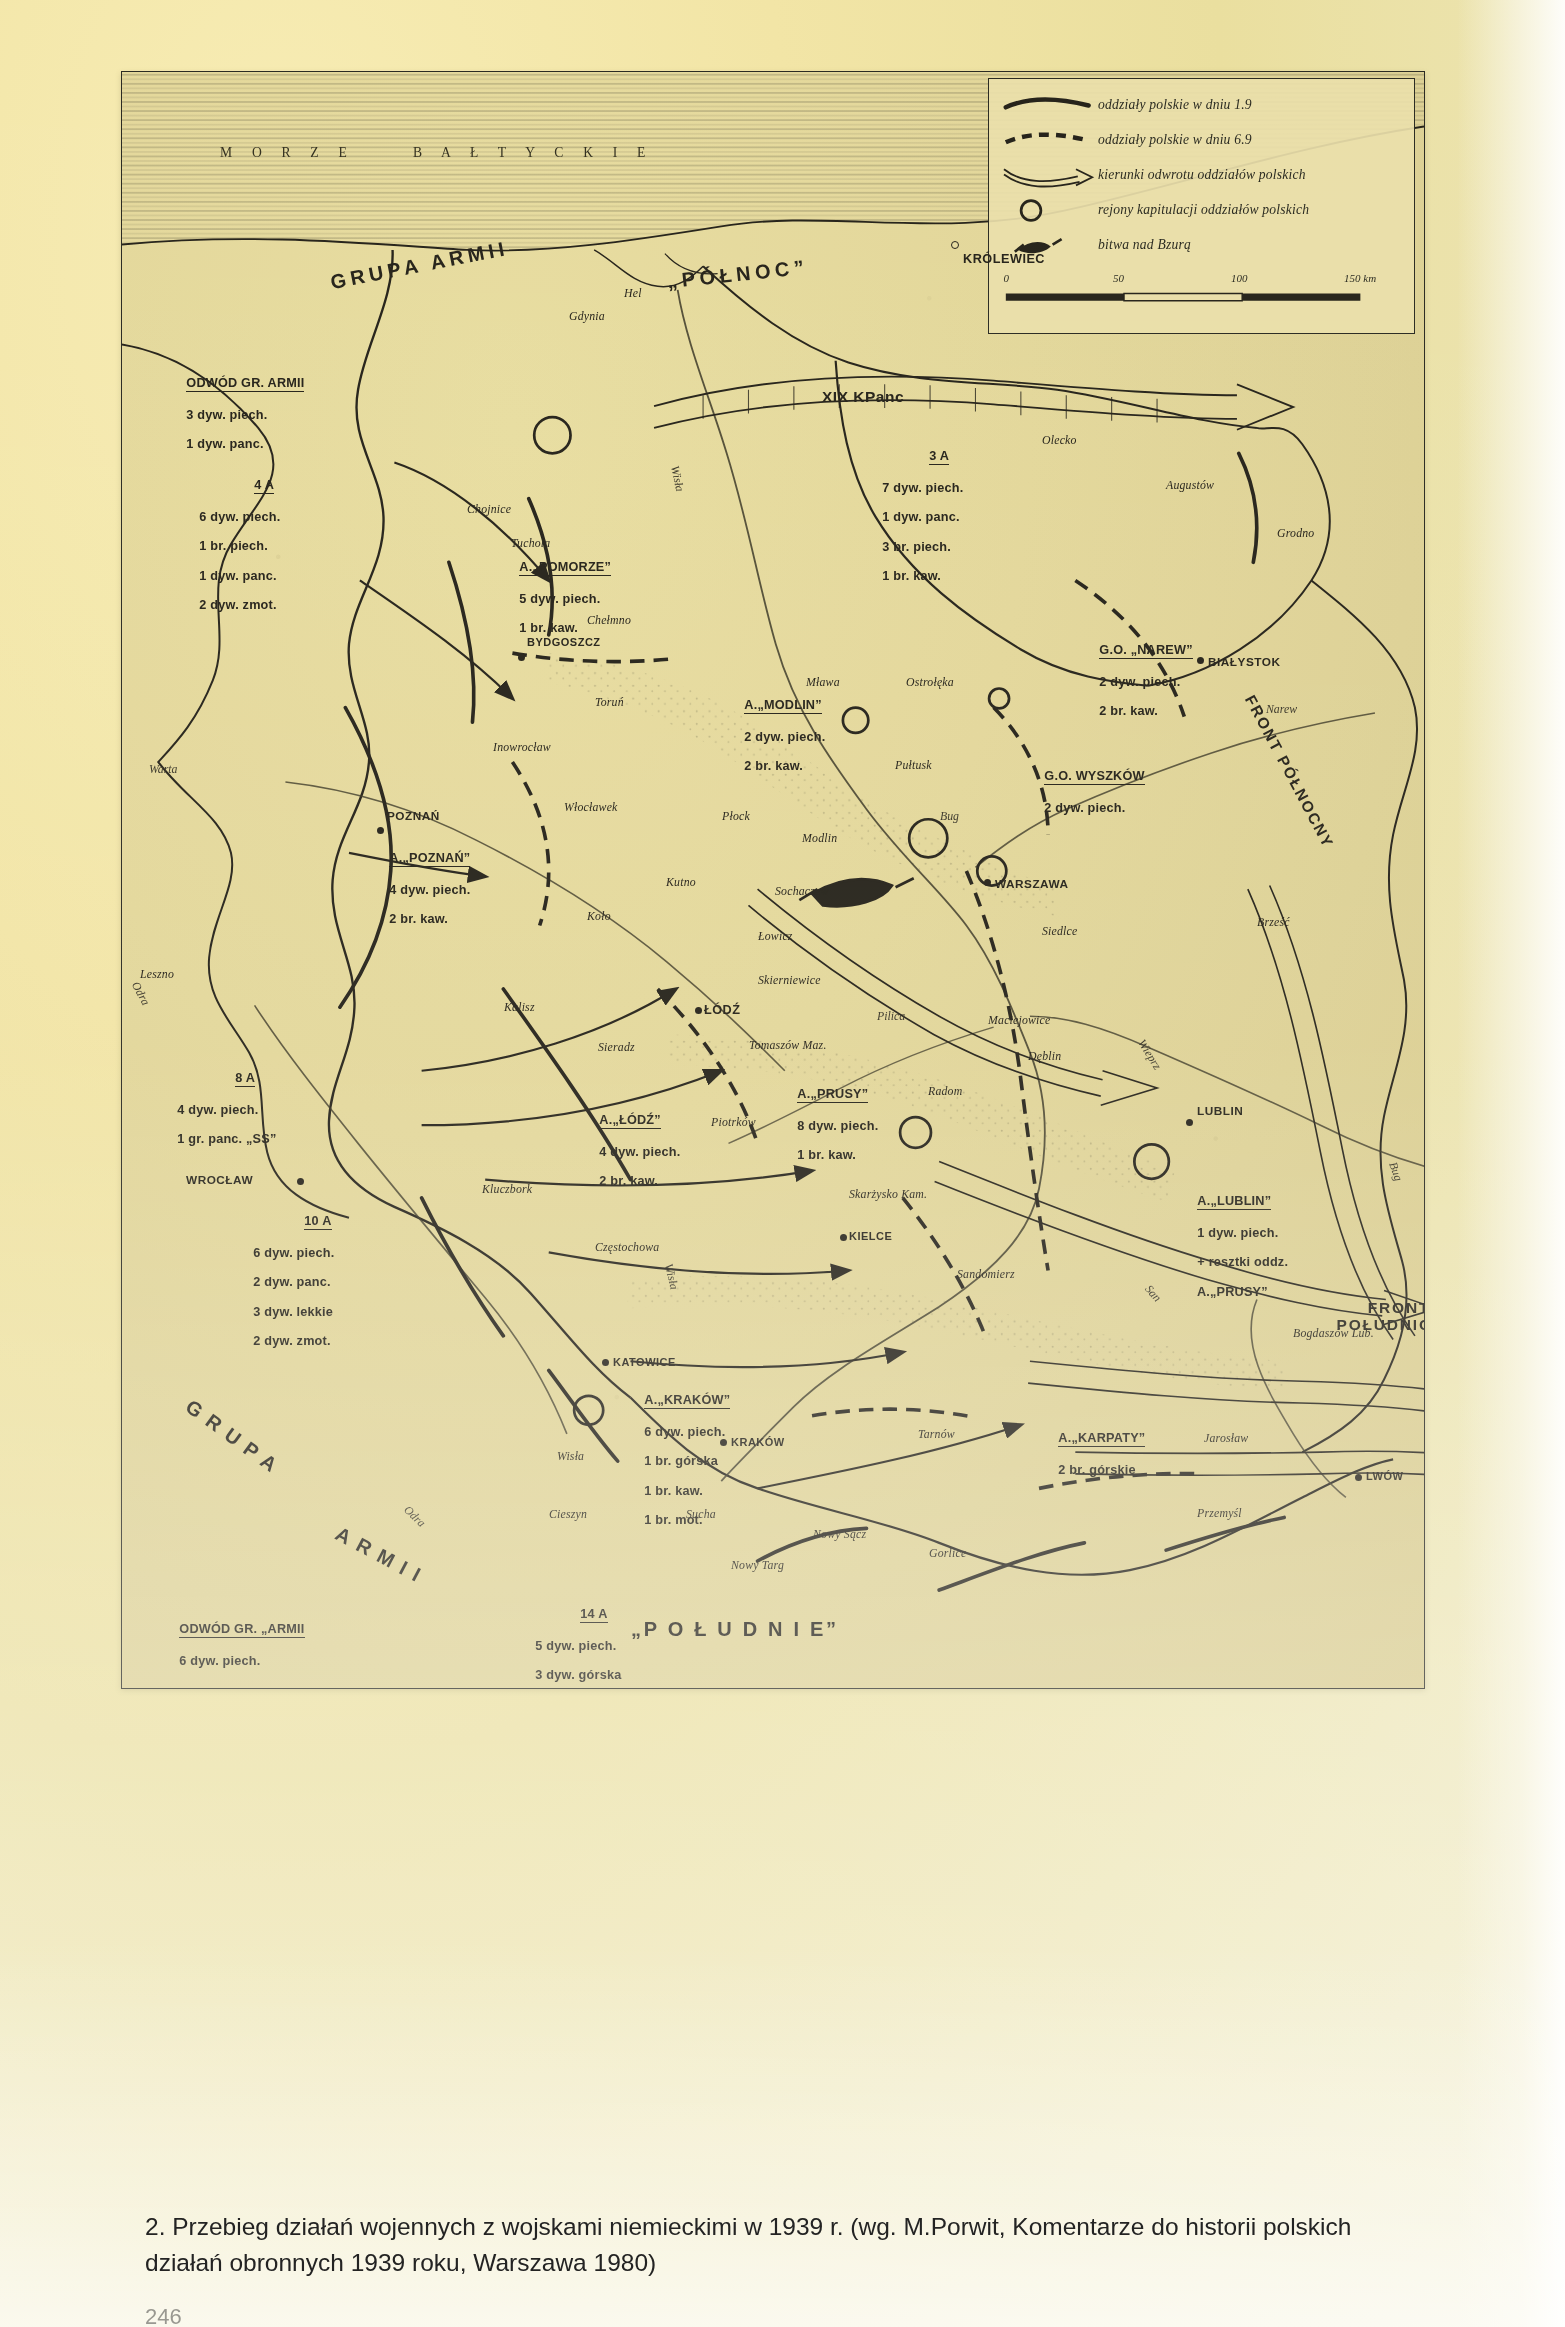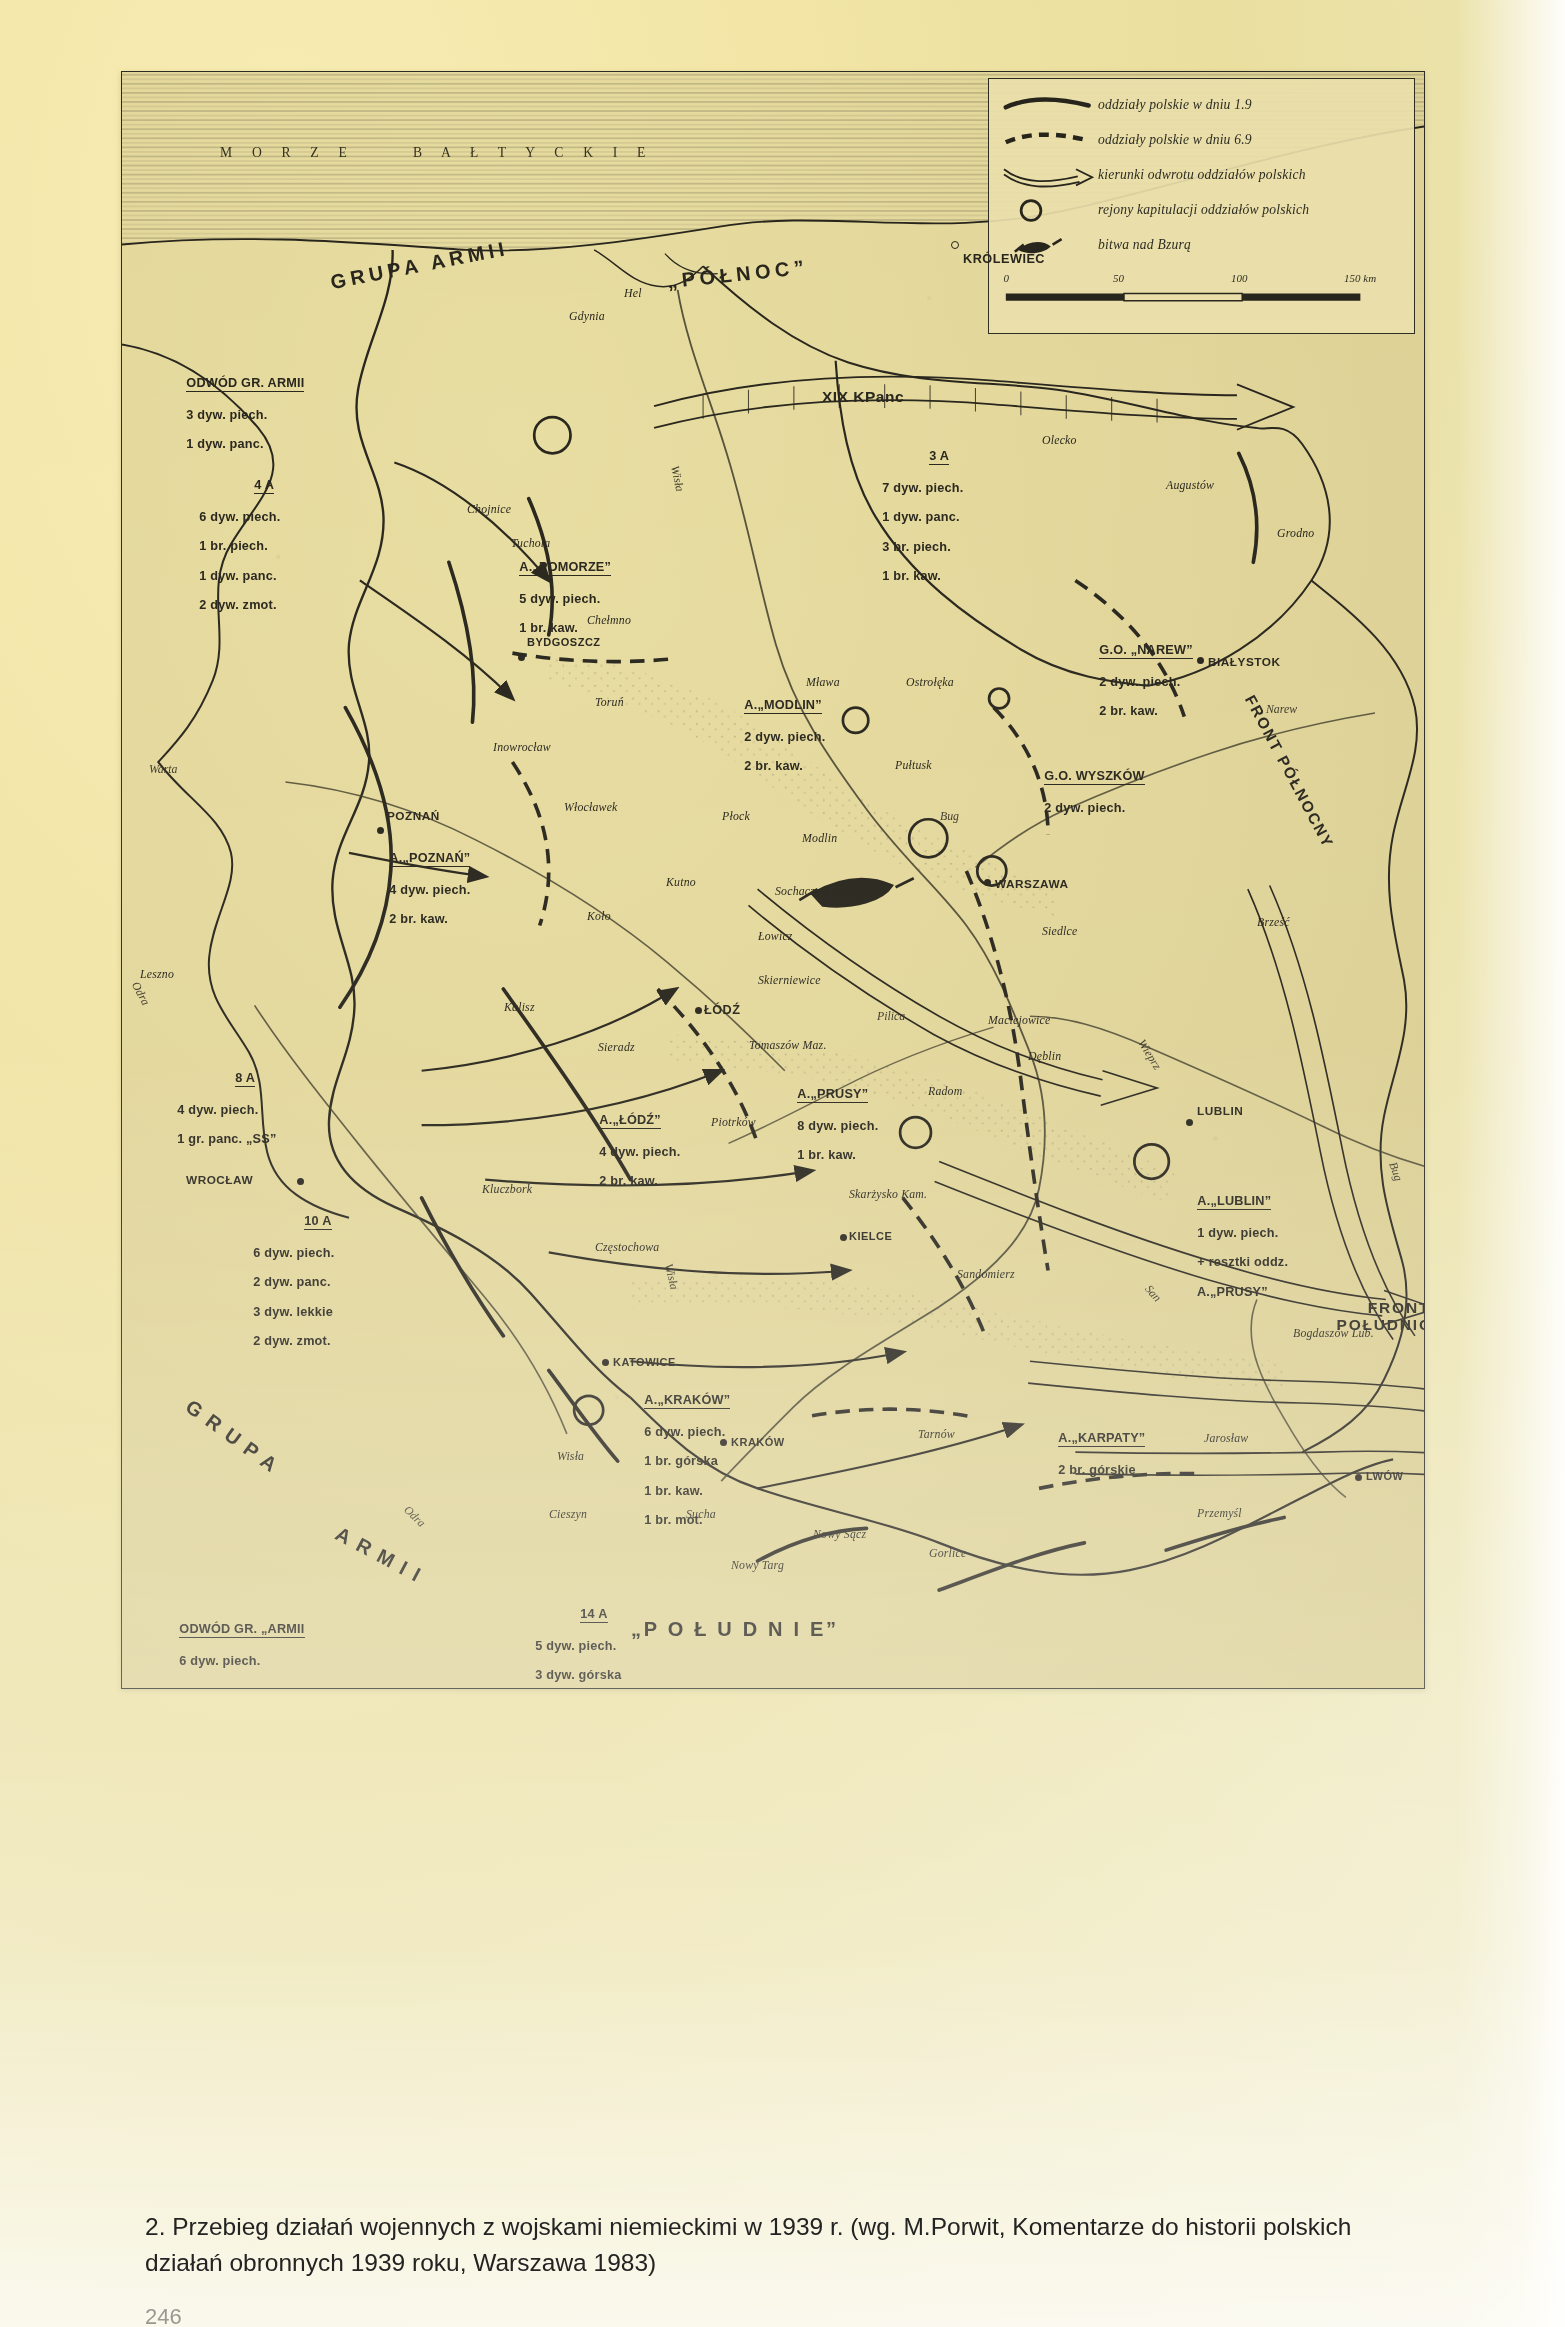--- a/index.html
+++ b/index.html
@@ -665,15 +665,15 @@
     <div class="lbl river" style="left:1022px; top:1215px; transform:rotate(48deg);">San</div>
     <div class="lbl river" style="left:280px; top:1438px; transform:rotate(44deg);">Odra</div>
 
   </div>
 </div>
 
 <div id="page-shade"></div>
 <div id="right-edge"></div>
 <div id="bottom-edge"></div>
 
-<div id="caption">2. Przebieg działań wojennych z wojskami niemieckimi w 1939 r. (wg. M.Porwit, Komentarze do historii polskich działań obronnych 1939  roku, Warszawa 1983)</div>
+<div id="caption">2. Przebieg działań wojennych z wojskami niemieckimi w 1939 r. (wg. M.Porwit, Komentarze do historii polskich działań obronnych 1939  roku, Warszawa 1980)</div>
 <div id="folio">246</div>
 
 
 </body></html>

